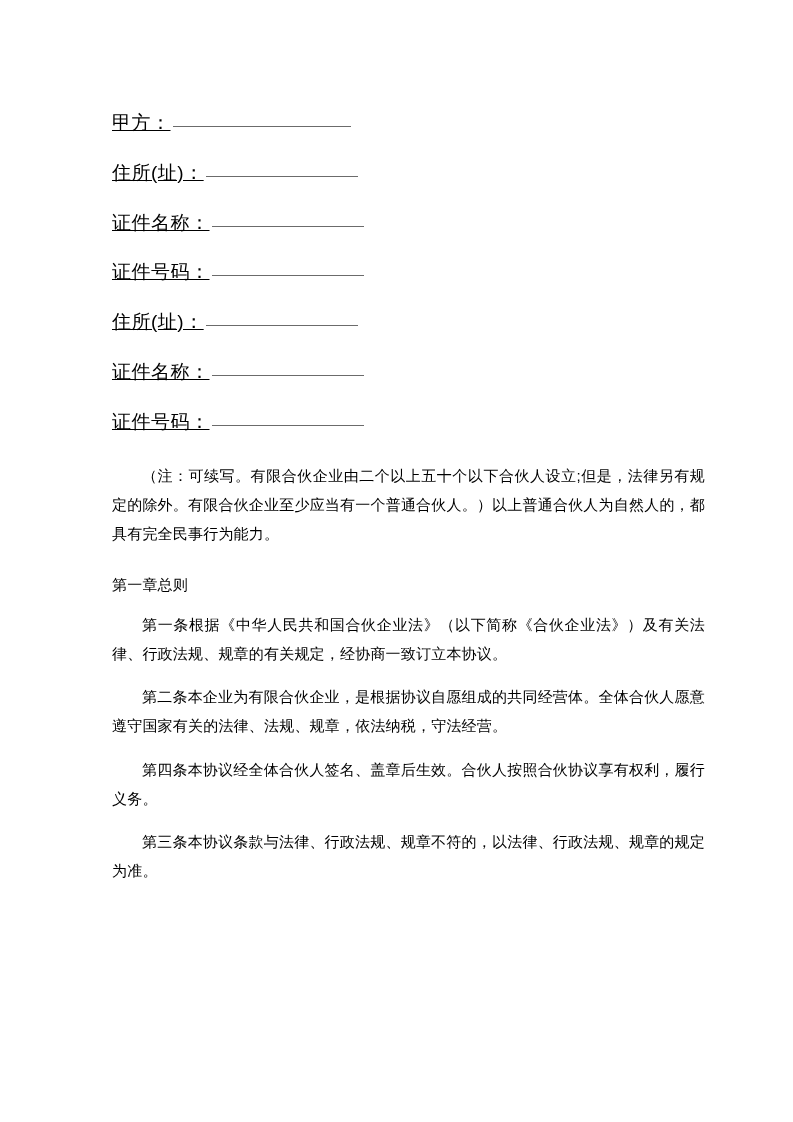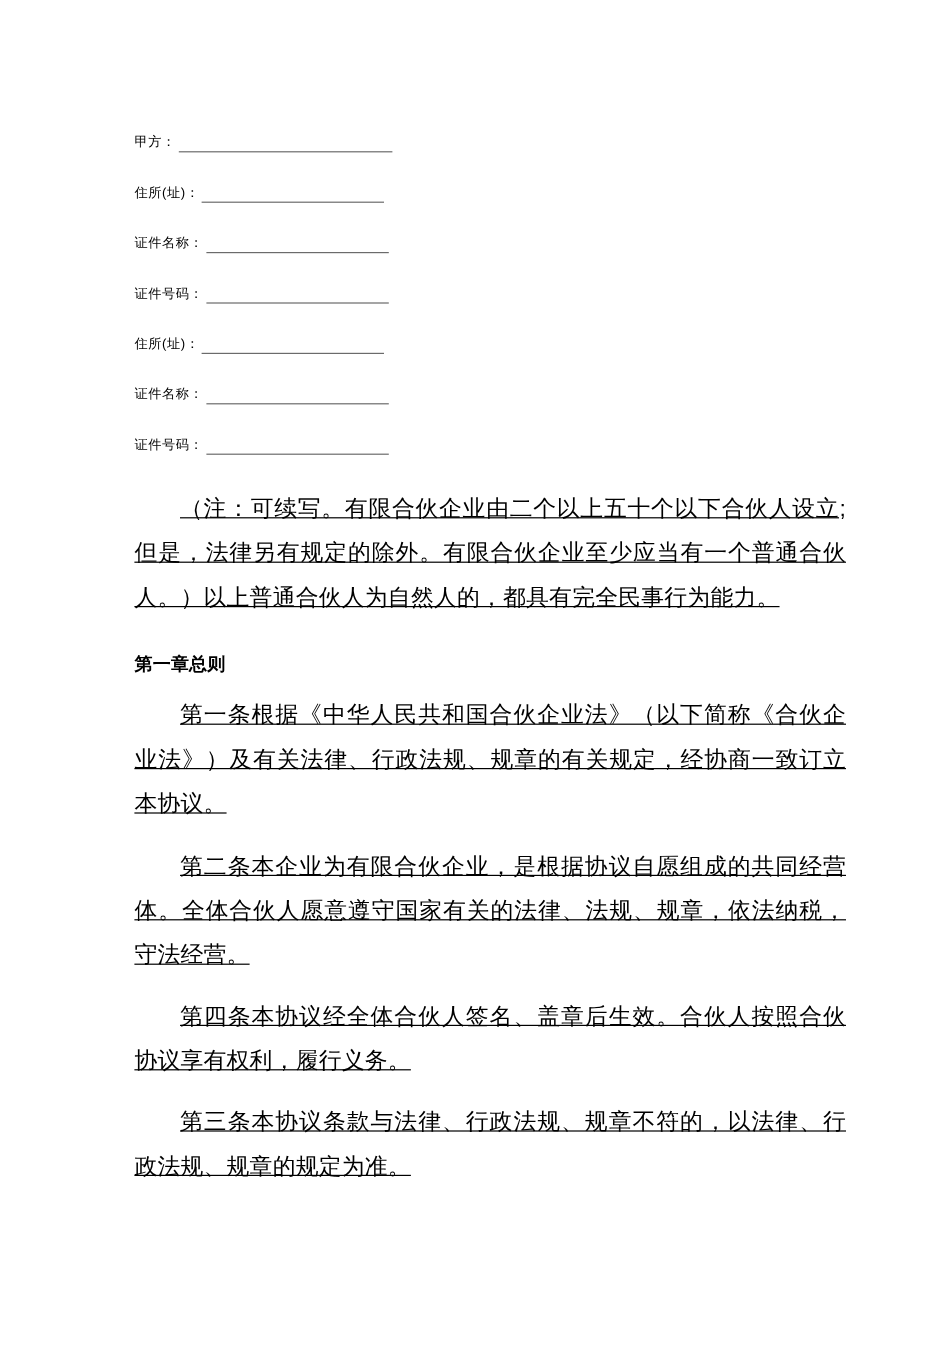--- a/index.html
+++ b/index.html
@@ -18,57 +18,57 @@
   .page {
     width: 793px;
     height: 1122px;
     box-sizing: border-box;
     padding: 112px 88px 60px 112px;
     position: relative;
   }
   
   .field-row {
     display: flex;
-    align-items: center;
+    align-items: flex-start;
     margin-bottom: 27px;
-    font-size: 11px;
+    font-size: 19px;
     line-height: 1.2;
+    text-decoration: underline;
   }
   .field-row .label {
     white-space: nowrap;
     letter-spacing: 0.5px;
   }
   .field-row .blank {
     display: inline-block;
     border-bottom: 1px solid #6b6b6b;
     height: 14px;
     margin-left: 2px;
   }
   .blank.w-long { width: 178px; }
   .blank.w-med  { width: 152px; }
 
   .para {
-    font-size: 19px;
+    font-size: 15px;
     line-height: 1.95;
     text-align: justify;
     text-justify: inter-ideograph;
     margin: 0 0 14px 0;
     text-indent: 2em;
     letter-spacing: 0.2px;
-    text-decoration: underline;
   }
   .note {
     margin-top: 24px;
   }
   .chapter {
     font-size: 15px;
     line-height: 1.95;
     margin: 22px 0 10px 0;
     text-indent: 0;
-    font-weight: bold;
+    font-weight: normal;
     letter-spacing: 0.2px;
   }
 </style>
 </head>
 <body>
 
 <div class="page">
 
   <div>
     <div class="field-row">

